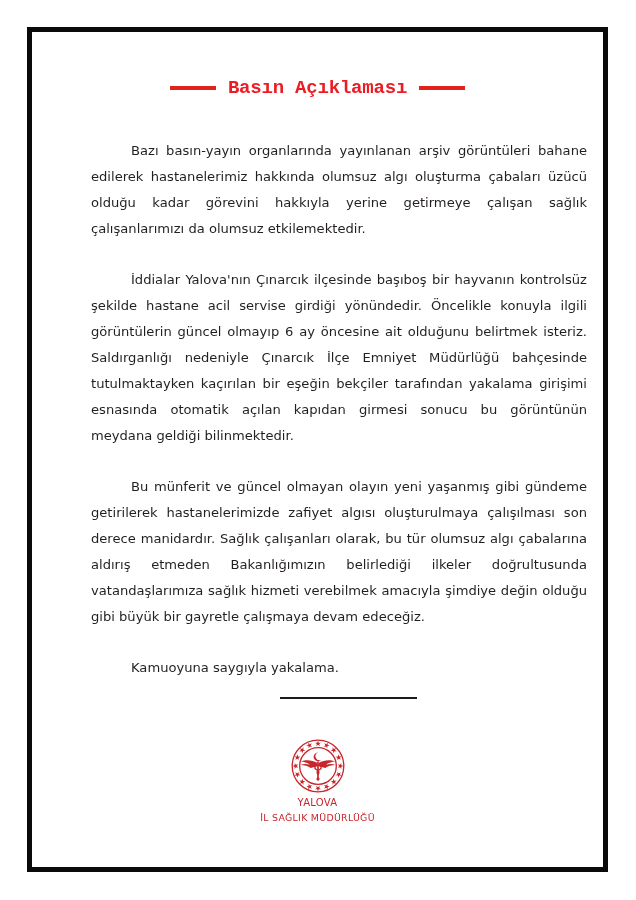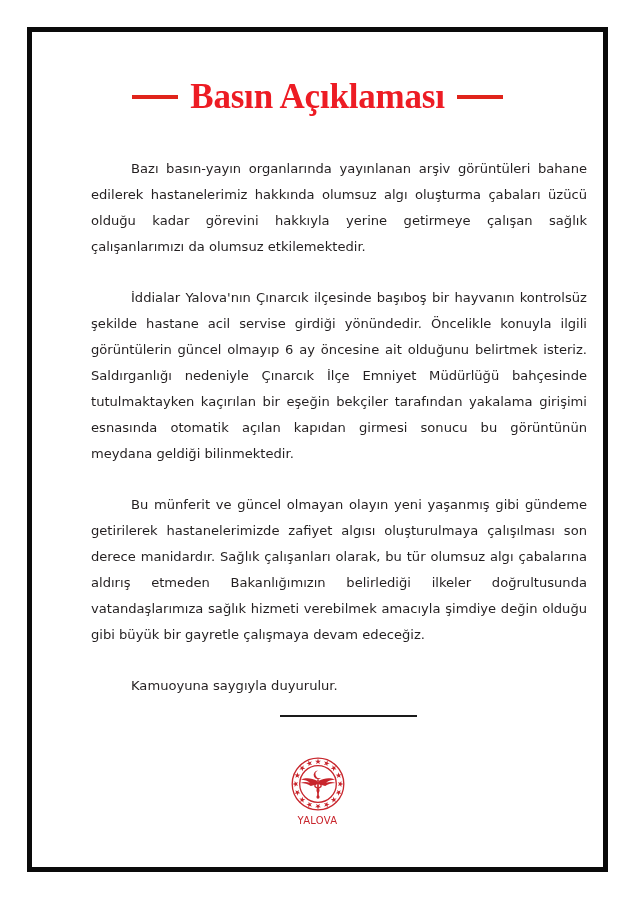--- a/index.html
+++ b/index.html
@@ -51,23 +51,23 @@
     margin-top: 46px;
     gap: 12px;
   }
   .title-dash {
     display: block;
     width: 46px;
     height: 4px;
     background: #e0241b;
   }
   .title-text {
-    font-family: Liberation Serif, serif;
+    font-family: Liberation Mono, monospace;
     font-weight: bold;
-    font-size: 35px;
+    font-size: 19px;
     color: #ed1c24;
     letter-spacing: -0.2px;
     white-space: nowrap;
     line-height: 1.1;
   }
 
   
   .body-wrap {
     margin: 0 auto;
     width: 496px;
@@ -159,21 +159,21 @@
       <div class="title-row">
         <span class="title-dash"></span>
         <div class="title-text">Basın Açıklaması</div>
         <span class="title-dash"></span>
       </div>
 
       <div class="body-wrap">
         <p class="para first">Bazı basın-yayın organlarında yayınlanan arşiv görüntüleri bahane edilerek hastanelerimiz hakkında olumsuz algı oluşturma çabaları üzücü olduğu kadar görevini hakkıyla yerine getirmeye çalışan sağlık çalışanlarımızı da olumsuz etkilemektedir.</p>
         <p class="para">İddialar Yalova'nın Çınarcık ilçesinde başıboş bir hayvanın kontrolsüz şekilde hastane acil servise girdiği yönündedir. Öncelikle konuyla ilgili görüntülerin güncel olmayıp 6 ay öncesine ait olduğunu belirtmek isteriz. Saldırganlığı nedeniyle Çınarcık İlçe Emniyet Müdürlüğü bahçesinde tutulmaktayken kaçırılan bir eşeğin bekçiler tarafından yakalama girişimi esnasında otomatik açılan kapıdan girmesi sonucu bu görüntünün meydana geldiği bilinmektedir.</p>
         <p class="para">Bu münferit ve güncel olmayan olayın yeni yaşanmış gibi gündeme getirilerek hastanelerimizde zafiyet algısı oluşturulmaya çalışılması son derece manidardır.  Sağlık çalışanları olarak, bu tür olumsuz algı çabalarına aldırış etmeden Bakanlığımızın belirlediği ilkeler doğrultusunda vatandaşlarımıza sağlık hizmeti verebilmek amacıyla şimdiye değin olduğu gibi büyük bir gayretle çalışmaya devam edeceğiz.</p>
-        <p class="closing">Kamuoyuna saygıyla duyurulur.</p>
+        <p class="closing">Kamuoyuna saygıyla yakalama.</p>
       </div>
 
       <div class="sign-rule-wrap">
         <span class="sign-rule"></span>
       </div>
 
       <div class="logo-block">
         <svg class="logo-emblem" viewBox="0 0 100 100">
           <g fill="none" stroke="#c8252c" stroke-width="2.2">
             <circle cx="50" cy="50" r="43"></circle>
@@ -206,17 +206,18 @@
             <path d="M51.5,44.5 C60,39.5 71,39 78.5,42.5 C72,43.2 67,45 63.5,47.8 C69.5,46.2 75,46.5 79,48.5 C72.5,48.8 66.5,50.5 62,53.2 L51.5,50.5 Z"></path>
 
             <rect x="48.6" y="42" width="2.8" height="32" rx="1.2"></rect>
 
             <path d="M50,48 C44,49.5 43,54 47.5,56 C52,58 53,61.5 49.5,63.5" fill="none" stroke="#c8252c" stroke-width="2.3" stroke-linecap="round"></path>
             <path d="M50,48 C56,49.5 57,54 52.5,56 C48,58 47,61.5 50.5,63.5" fill="none" stroke="#c8252c" stroke-width="2.3" stroke-linecap="round"></path>
             <circle cx="50" cy="71.5" r="2.6"></circle>
           </g>
         </svg>
         <div class="logo-line2">YALOVA</div>
+        <div class="logo-line3">İL SAĞLIK MÜDÜRLÜĞÜ</div>
       </div>
 
     </div>
   </div>
 </div>
 
 </body></html>

